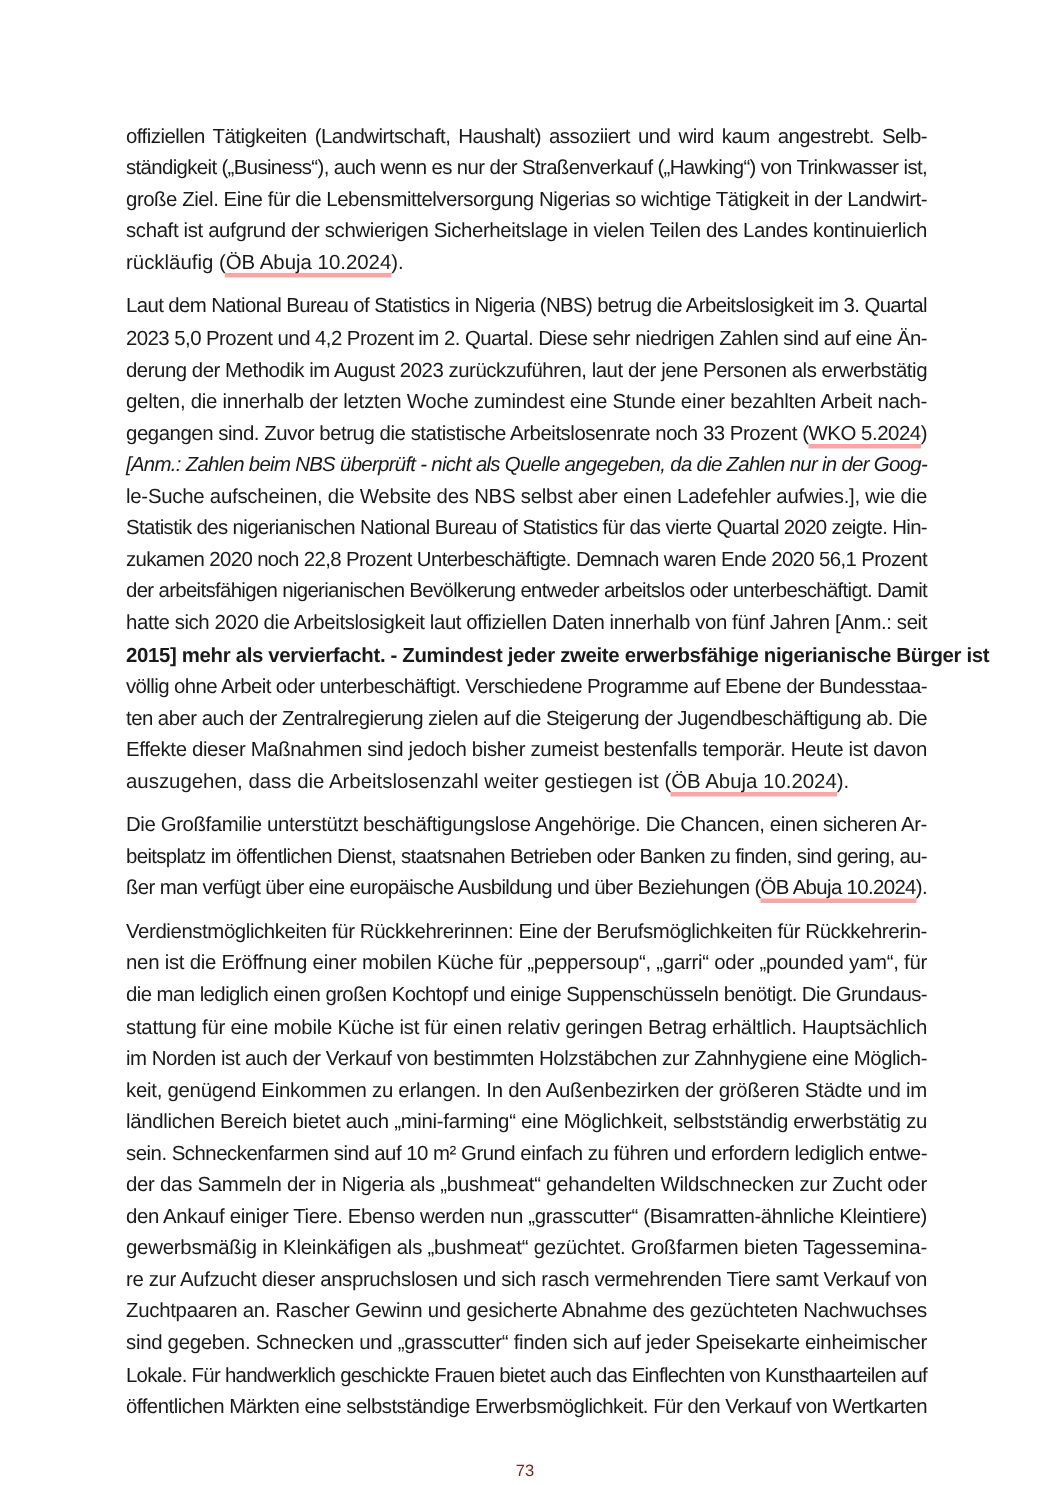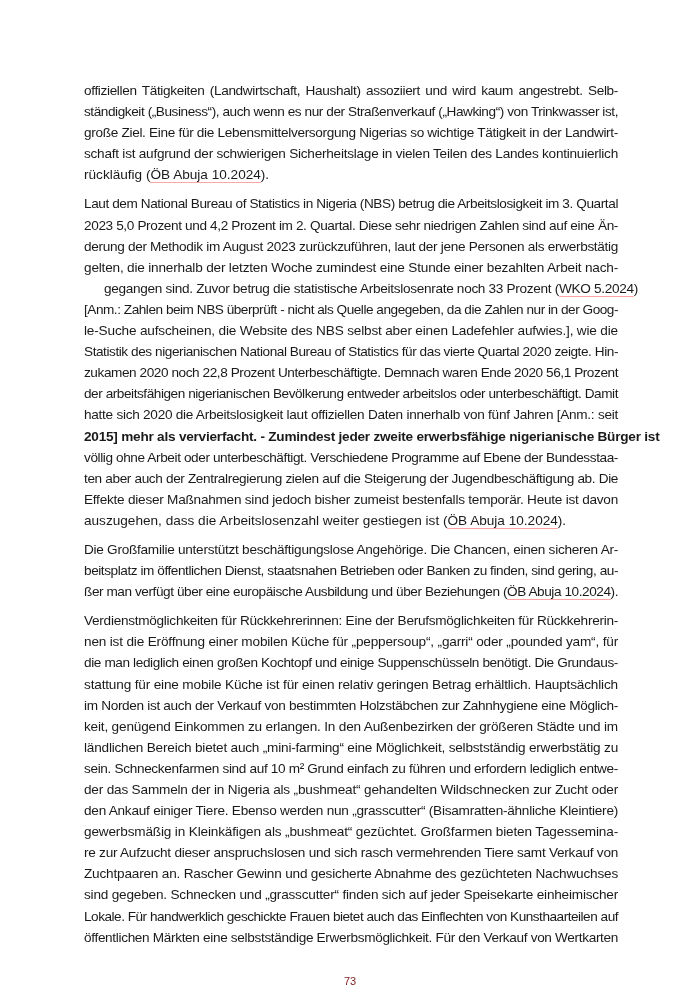--- a/index.html
+++ b/index.html
@@ -19,21 +19,21 @@
       white-space: nowrap;
       text-align: justify;
       text-align-last: justify;
       height: 21.1px;
     }
     .line.last { text-align-last: left; }
     .para { margin: 0 0 8px 0; }
     .link {
       color: #1a1a1a;
       text-decoration: none;
-      border-bottom: 1px solid #fca5a5;
+      border-bottom: 3px solid #fca5a5;
       padding-bottom: 0px;
     }
     .page-number {
       position: absolute;
       left: 0; right: 0;
       top: 975px;
       text-align: center;
       font-family: "Liberation Sans", sans-serif;
       font-size: 11px;
       color: #7f1d1d;
@@ -50,22 +50,22 @@
     <span class="line" style="display: block; width: 534px; letter-spacing: -0.309539px;">große Ziel. Eine für die Lebensmittelversorgung Nigerias so wichtige Tätigkeit in der Landwirt-</span>
     <span class="line" style="display: block; width: 534px; letter-spacing: -0.24119px;">schaft ist aufgrund der schwierigen Sicherheitslage in vielen Teilen des Landes kontinuierlich</span>
     <span class="line last"><span>rückläufig (</span><a class="link">ÖB Abuja 10.2024</a><span>).</span></span>
   </div>
 
   <div class="para">
     <span class="line" style="display: block; width: 534px; letter-spacing: -0.407055px;">Laut dem National Bureau of Statistics in Nigeria (NBS) betrug die Arbeitslosigkeit im 3. Quartal</span>
     <span class="line" style="display: block; width: 534px; letter-spacing: -0.368448px;">2023 5,0 Prozent und 4,2 Prozent im 2. Quartal. Diese sehr niedrigen Zahlen sind auf eine Än-</span>
     <span class="line" style="display: block; width: 534px; letter-spacing: -0.313368px;">derung der Methodik im August 2023 zurückzuführen, laut der jene Personen als erwerbstätig</span>
     <span class="line" style="display: block; width: 534px; letter-spacing: -0.185069px;">gelten, die innerhalb der letzten Woche zumindest eine Stunde einer bezahlten Arbeit nach-</span>
-    <span class="line" style="display: block; width: 534px; letter-spacing: -0.305035px; margin-left: 20px;"><span>gegangen sind. Zuvor betrug die statistische Arbeitslosenrate noch 33 Prozent (</span><a class="link">WKO 5.2024</a><span>)</span></span>
-    <span class="line" style="display: block; width: 534px; letter-spacing: -0.465726px;">[Anm.: Zahlen beim NBS überprüft - nicht als Quelle angegeben, da die Zahlen nur in der Goog-</span>
+    <span class="line" style="display: block; width: 534px; letter-spacing: -0.305035px;"><span>gegangen sind. Zuvor betrug die statistische Arbeitslosenrate noch 33 Prozent (</span><a class="link">WKO 5.2024</a><span>)</span></span>
+    <span class="line" style="display: block; width: 534px; letter-spacing: -0.465726px; font-style: italic;">[Anm.: Zahlen beim NBS überprüft - nicht als Quelle angegeben, da die Zahlen nur in der Goog-</span>
     <span class="line" style="display: block; width: 534px; letter-spacing: -0.169944px;">le-Suche aufscheinen, die Website des NBS selbst aber einen Ladefehler aufwies.], wie die</span>
     <span class="line" style="display: block; width: 534px; letter-spacing: -0.429609px;">Statistik des nigerianischen National Bureau of Statistics für das vierte Quartal 2020 zeigte. Hin-</span>
     <span class="line" style="display: block; width: 534px; letter-spacing: -0.424964px;">zukamen 2020 noch 22,8 Prozent Unterbeschäftigte. Demnach waren Ende 2020 56,1 Prozent</span>
     <span class="line" style="display: block; width: 534px; letter-spacing: -0.444814px;">der arbeitsfähigen nigerianischen Bevölkerung entweder arbeitslos oder unterbeschäftigt. Damit</span>
     <span class="line" style="display: block; width: 534px; letter-spacing: -0.264981px;">hatte sich 2020 die Arbeitslosigkeit laut offiziellen Daten innerhalb von fünf Jahren [Anm.: seit</span>
     <span class="line" style="display: block; width: 534px; letter-spacing: -0.223675px; font-weight: bold;">2015] mehr als vervierfacht. - Zumindest jeder zweite erwerbsfähige nigerianische Bürger ist</span>
     <span class="line" style="display: block; width: 534px; letter-spacing: -0.389236px;">völlig ohne Arbeit oder unterbeschäftigt. Verschiedene Programme auf Ebene der Bundesstaa-</span>
     <span class="line" style="display: block; width: 534px; letter-spacing: -0.356488px;">ten aber auch der Zentralregierung zielen auf die Steigerung der Jugendbeschäftigung ab. Die</span>
     <span class="line" style="display: block; width: 534px; letter-spacing: -0.23736px;">Effekte dieser Maßnahmen sind jedoch bisher zumeist bestenfalls temporär. Heute ist davon</span>
     <span class="line last"><span>auszugehen, dass die Arbeitslosenzahl weiter gestiegen ist (</span><a class="link">ÖB Abuja 10.2024</a><span>).</span></span>

